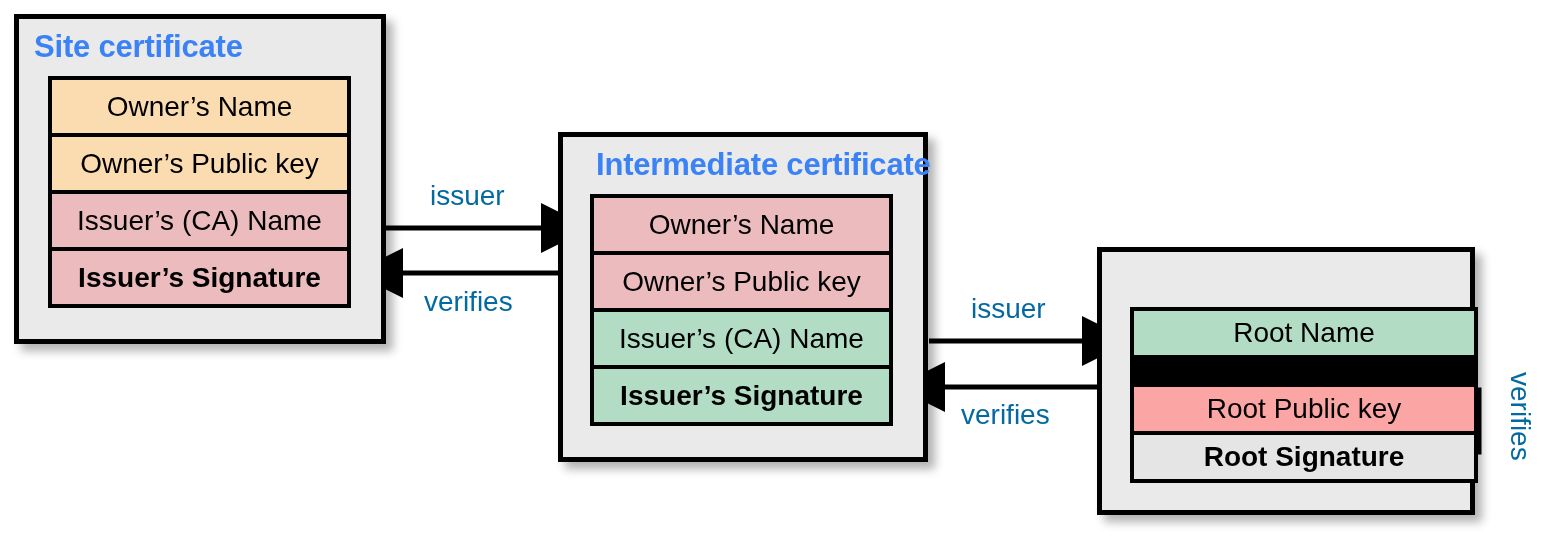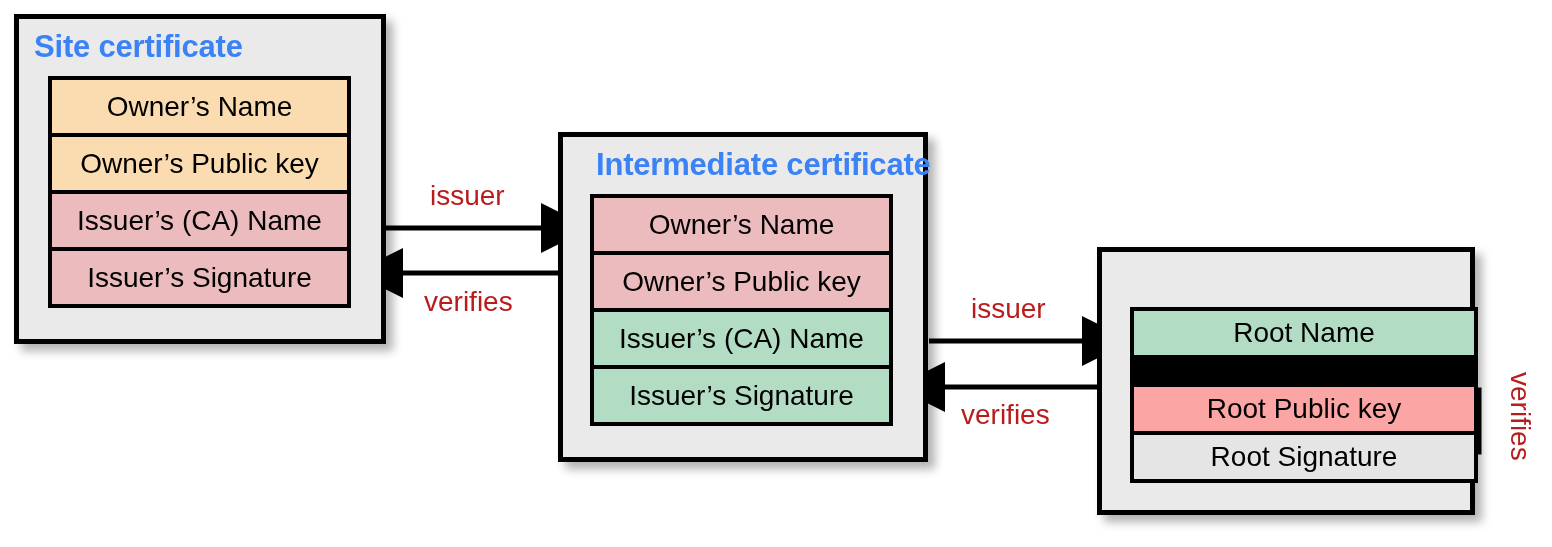--- a/index.html
+++ b/index.html
@@ -56,34 +56,34 @@
     flex: 1 1 0;
     display: flex;
     align-items: center;
     justify-content: center;
     color: #000000;
     white-space: nowrap;
     box-sizing: border-box;
     border-bottom: 4px solid #000000;
     line-height: 1;
   }
-  .field-row:last-child { border-bottom: none; }
+  .field-row:last-child { border-bottom: none; font-weight: bold; }
 
   
   .arrows {
     position: absolute;
     left: 0; top: 0;
     width: 1552px;
     height: 547px;
     z-index: 2;
     pointer-events: none;
   }
   .edge-label {
     position: absolute;
-    color: #b91c1c;
+    color: #0369a1;
     white-space: nowrap;
     z-index: 6;
     line-height: 1;
   }
   .edge-label.vertical {
     writing-mode: vertical-rl;
     text-orientation: mixed;
   }
 </style>
 </head>

